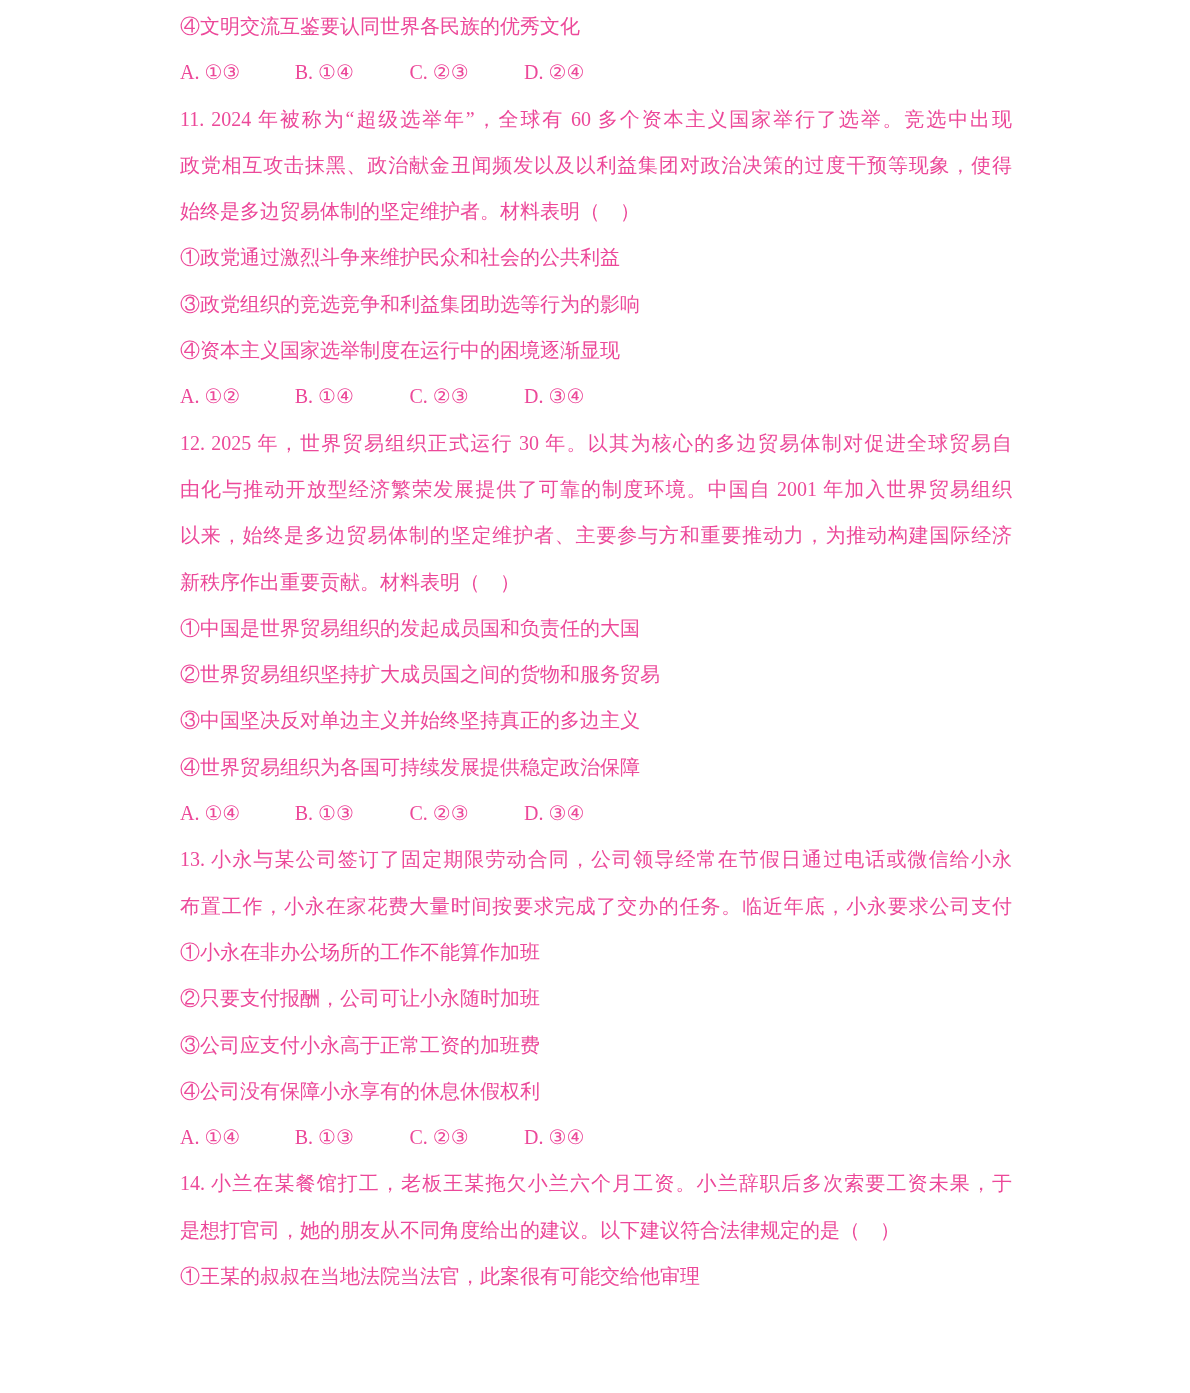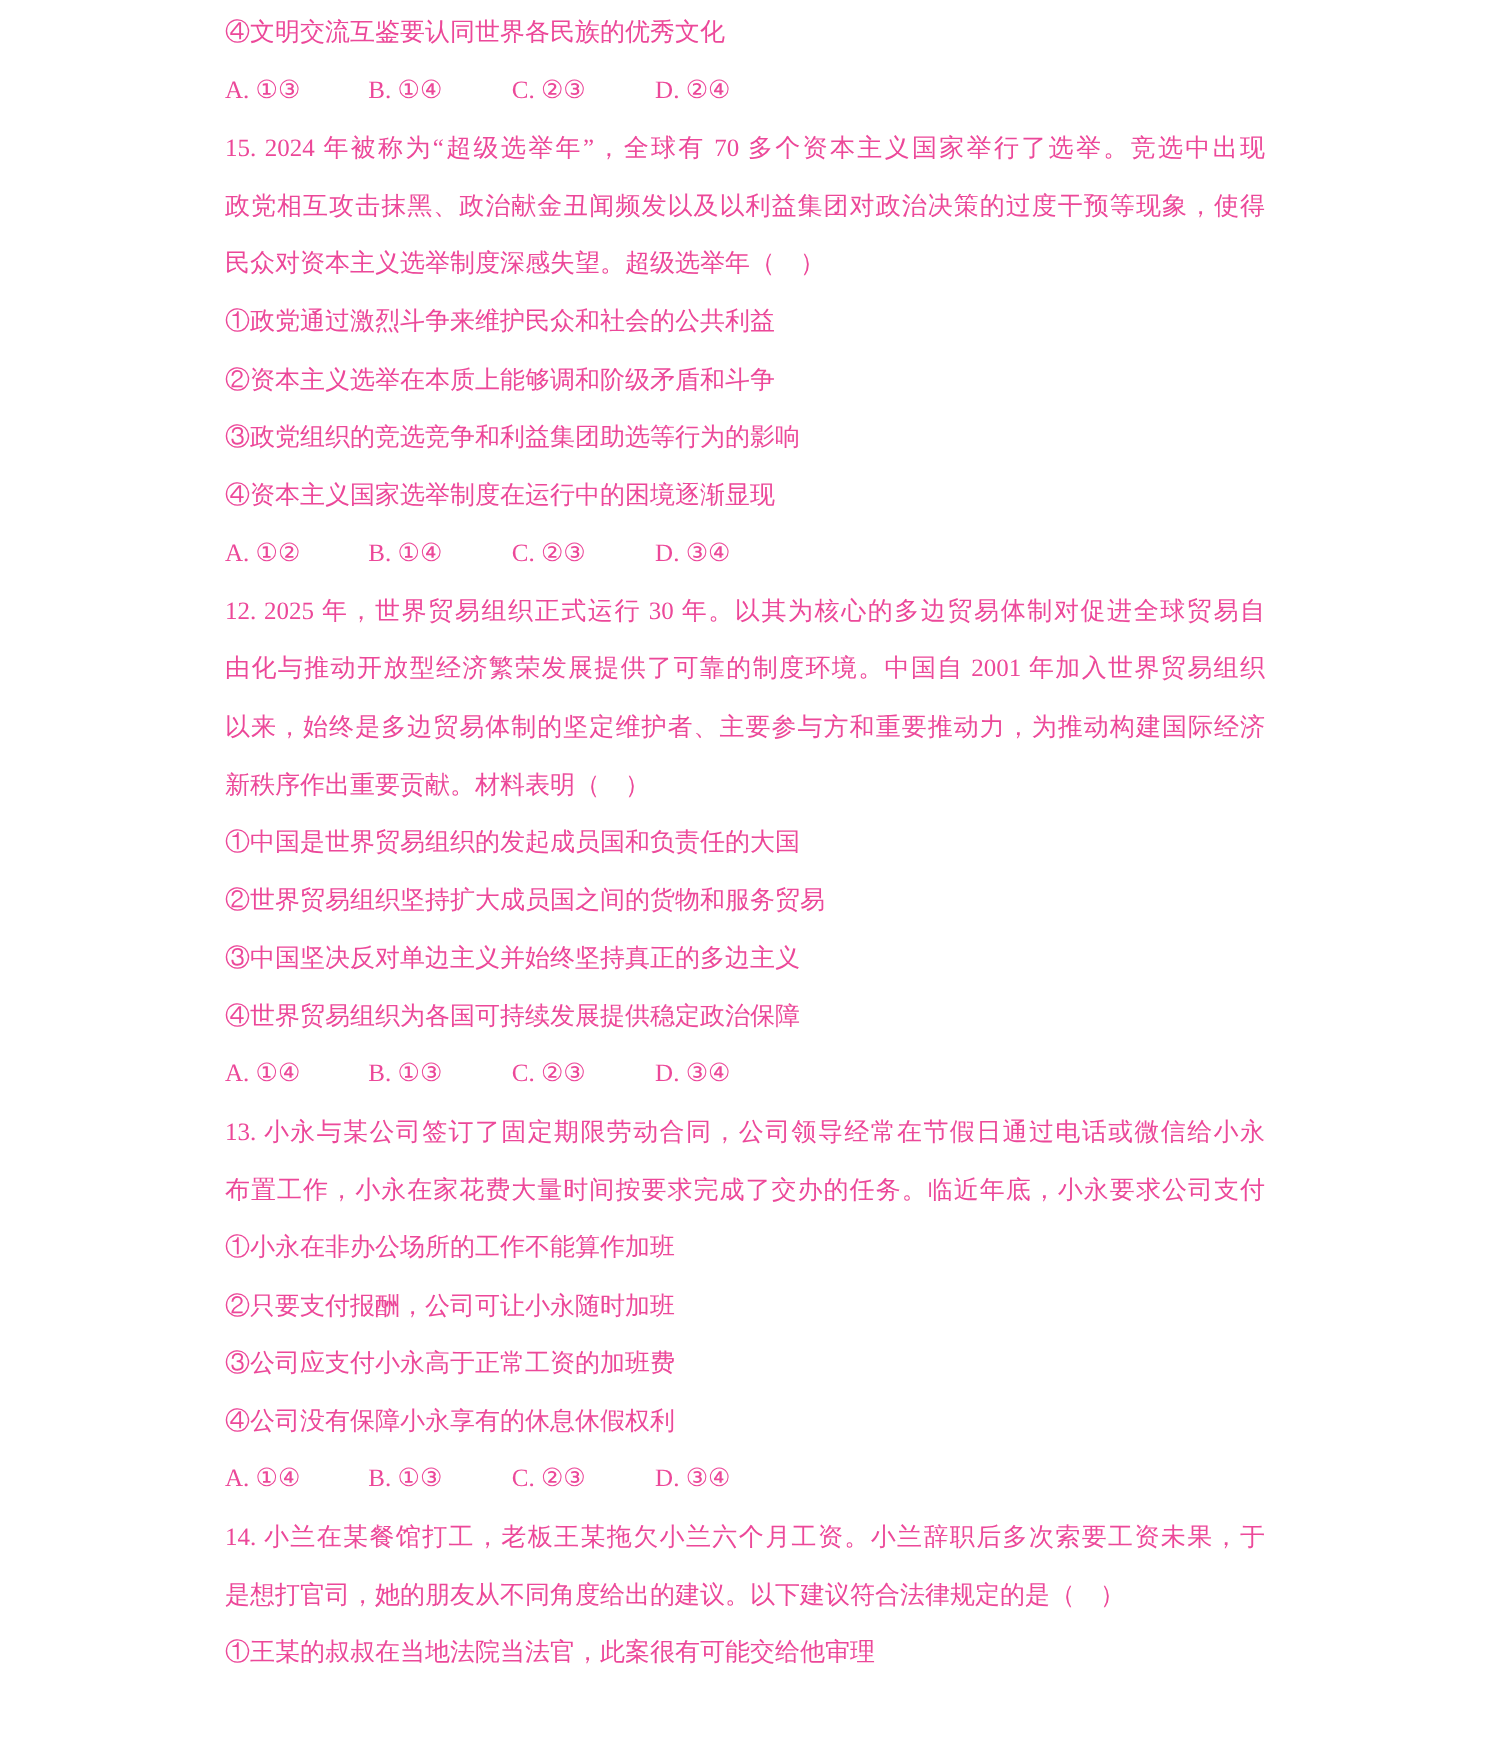--- a/index.html
+++ b/index.html
@@ -52,25 +52,24 @@
 
   <div class="line">④文明交流互鉴要认同世界各民族的优秀文化</div>
 
   <div class="line opts">
     <span class="opt">A. ①③</span>
     <span class="opt">B. ①④</span>
     <span class="opt">C. ②③</span>
     <span class="opt">D. ②④</span>
   </div>
 
-  <div class="line fill">15. 2024 年被称为“超级选举年”，全球有 70 多个资本主义国家举行了选举。竞选中出现</div>
+  <div class="line fill">11. 2024 年被称为“超级选举年”，全球有 60 多个资本主义国家举行了选举。竞选中出现</div>
   <div class="line fill">政党相互攻击抹黑、政治献金丑闻频发以及以利益集团对政治决策的过度干预等现象，使得</div>
-  <div class="line">民众对资本主义选举制度深感失望。超级选举年（　）</div>
+  <div class="line">始终是多边贸易体制的坚定维护者。材料表明（　）</div>
   <div class="line">①政党通过激烈斗争来维护民众和社会的公共利益</div>
-  <div class="line">②资本主义选举在本质上能够调和阶级矛盾和斗争</div>
   <div class="line">③政党组织的竞选竞争和利益集团助选等行为的影响</div>
   <div class="line">④资本主义国家选举制度在运行中的困境逐渐显现</div>
 
   <div class="line opts">
     <span class="opt">A. ①②</span>
     <span class="opt">B. ①④</span>
     <span class="opt">C. ②③</span>
     <span class="opt">D. ③④</span>
   </div>
 

